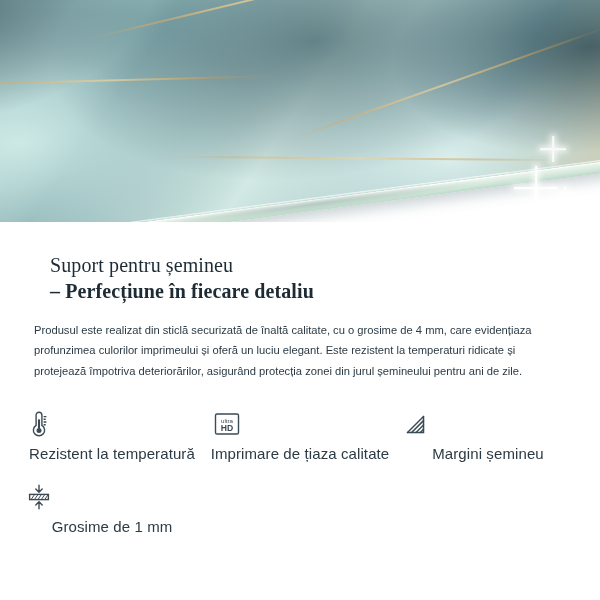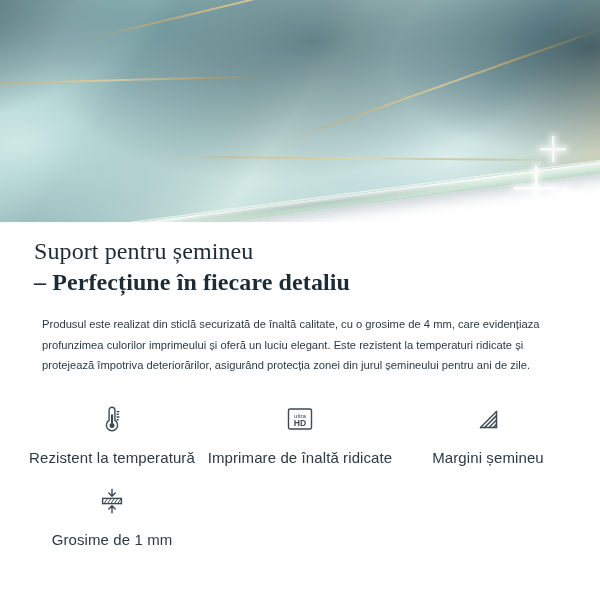--- a/index.html
+++ b/index.html
@@ -135,51 +135,50 @@
   .sparkle::after  { width: 1.6px; height: 100%; }
   .sp1 { left: 514px; top: 166px; width: 44px; height: 44px; }
   .sp2 { left: 540px; top: 136px; width: 26px; height: 26px; opacity: .9; }
   .sp3 { left: 556px; top: 186px; width: 18px; height: 18px; opacity: .8; }
 
   
   .content {
     padding: 14px 34px 0 34px;
   }
   .headline {
-    margin: 0;
+    margin: 16px;
     font-family: "Liberation Serif", serif;
     font-weight: 400;
-    font-size: 24px;
+    font-size: 20px;
     line-height: 1.3;
     color: #1d2b35;
     letter-spacing: 0.1px;
   }
   .headline .l2 { display: block; font-weight: bold; }
   .body-copy {
-    margin: 16px 0 0 8px;
+    margin: 16px 0 0 0;
     font-size: 11.2px;
     line-height: 1.82;
     color: #2b3a44;
     max-width: 530px;
   }
 
   
   .features {
     margin-top: 22px;
     padding: 0 18px;
     display: grid;
     grid-template-columns: repeat(3, 1fr);
     row-gap: 14px;
   }
   .feature {
     display: flex;
     flex-direction: column;
-    align-items: center;
     text-align: center;
-    gap: 9px;
+    gap: 0;
   }
   .feature-icon {
     width: 42px;
     height: 42px;
     display: flex;
     align-items: center;
     justify-content: center;
     color: #3c4a54;
   }
   .feature-label {
@@ -238,21 +237,21 @@
     </div>
 
     <div class="feature">
       <div class="feature-icon">
         <svg width="34" height="34" viewBox="0 0 34 34">
           <rect x="5.5" y="7" width="23" height="20" rx="1.6" fill="none" stroke="#3c4a54" stroke-width="1.4"></rect>
           <text x="17" y="16.2" text-anchor="middle" font-family="Liberation Sans, sans-serif" font-size="6.2" fill="#3c4a54">ultra</text>
           <text x="17" y="24" text-anchor="middle" font-family="Liberation Sans, sans-serif" font-size="8.6" font-weight="bold" fill="#3c4a54">HD</text>
         </svg>
       </div>
-      <div class="feature-label">Imprimare de înaltă ridicate</div>
+      <div class="feature-label">Imprimare de țiaza calitate</div>
     </div>
 
 
 
     <div class="feature">
       <div class="feature-icon">
         <svg width="34" height="34" viewBox="0 0 34 34" fill="none" stroke="#3c4a54" stroke-width="1.5" stroke-linecap="round">
           <path d="M9.5 25.5L25.5 9.5"></path>
           <path d="M9.5 25.5H25.5V9.5"></path>
           <path d="M13.6 25.5L25.5 13.6"></path>

